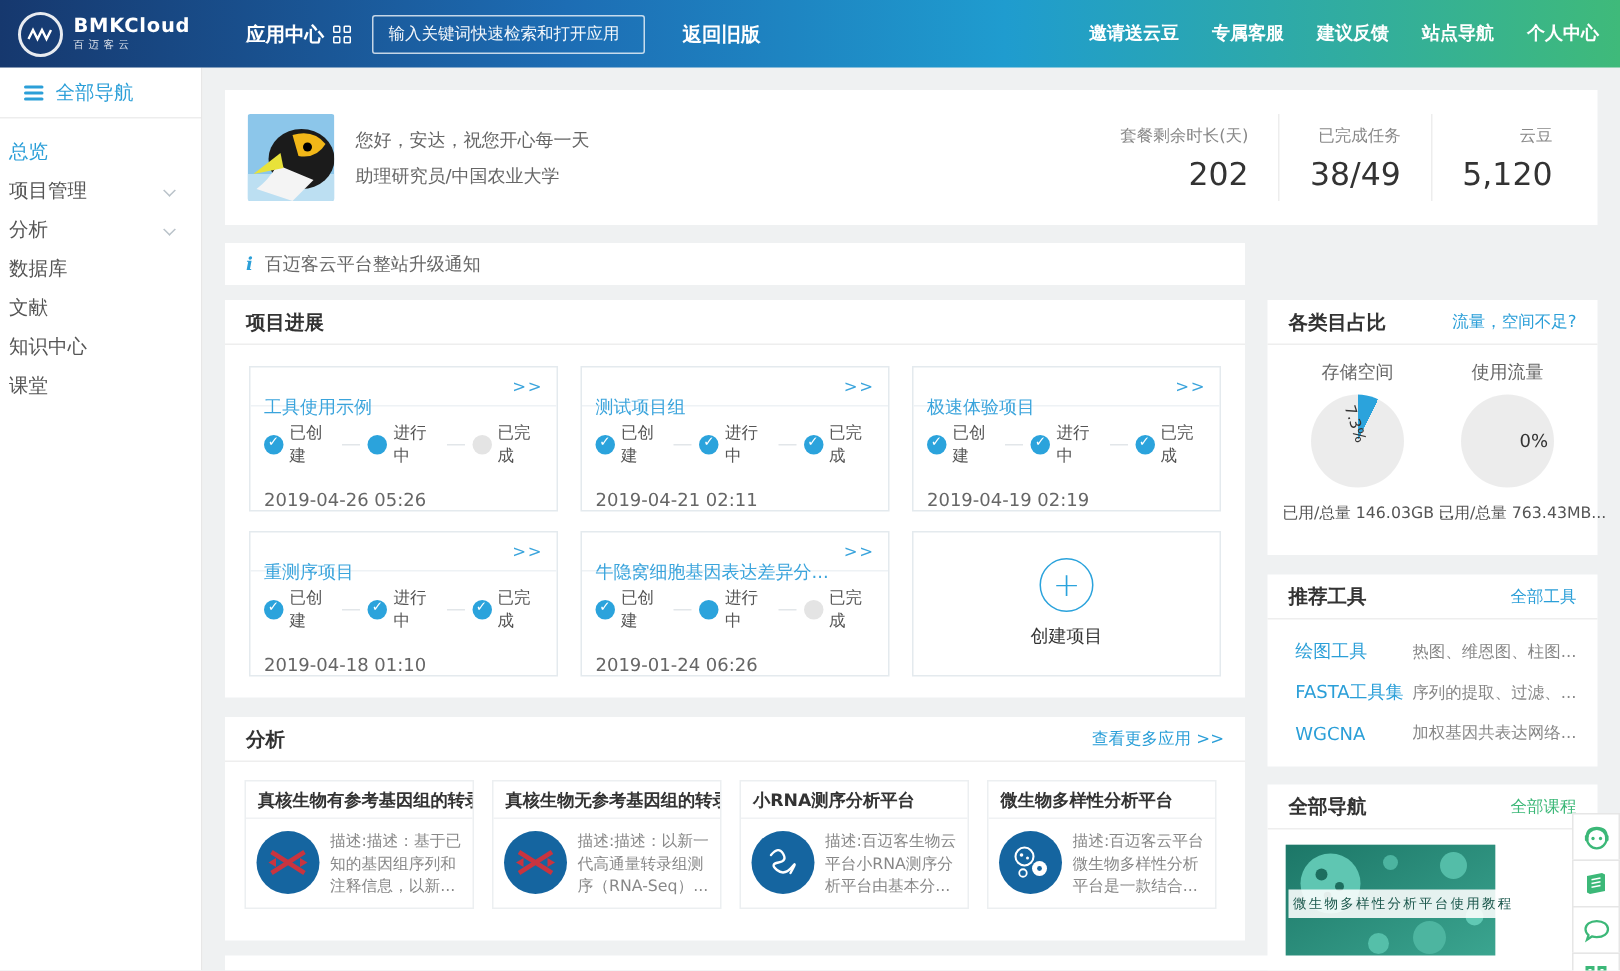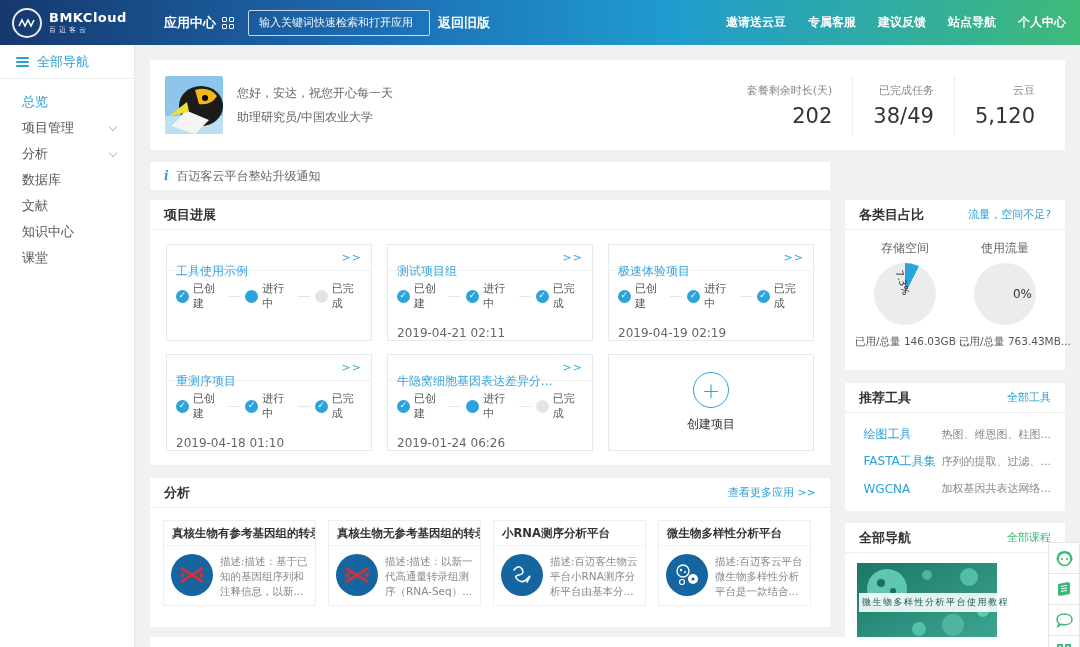--- a/index.html
+++ b/index.html
@@ -16,33 +16,33 @@
     display:flex; align-items:center; justify-content:center; margin-right:7px; }
   .logo-text .t1 { font-size:13px; font-weight:bold; letter-spacing:.5px; line-height:14px; }
   .logo-text .t2 { font-size:7px; letter-spacing:3px; opacity:.85; }
   .appcenter { display:flex; align-items:center; margin-left:22px; font-weight:bold; font-size:13px; cursor:pointer; }
   .grid-icon { display:grid; grid-template-columns:5px 5px; grid-gap:2px; margin-left:6px; }
   .grid-icon i { width:5px; height:5px; border:1.2px solid #fff; border-radius:1px; }
   .hsearch { margin-left:14px; width:182px; height:26px; background:transparent;
     border:1px solid rgba(255,255,255,.75); border-radius:2px; color:#fff;
     font-size:11px; padding:0 10px; outline:none; font-family:inherit; }
   .hsearch::placeholder { color:rgba(255,255,255,.95); }
-  .back-old { margin-left:8px; font-weight:bold; font-size:13px; cursor:pointer; }
+  .back-old { margin-left:25px; font-weight:bold; font-size:13px; cursor:pointer; }
   .hlinks { margin-left:auto; display:flex; align-items:center; margin-right:14px;font-family:Liberation Mono, monospace; }
   .hlinks span { font-size:12px; font-weight:bold; margin-left:22px; cursor:pointer; white-space:nowrap; }
 
   
   .sidebar { position:absolute; left:0; top:45px; width:135px; height:602px; background:#fff;
     border-right:1px solid #e7e7e7; z-index:20; }
   .allnav { display:flex; align-items:center; height:34px; padding-left:16px; color:#2b9fd8;
     font-size:13px; border-bottom:1px solid #ededed; cursor:pointer; }
   .burger { width:13px; margin-right:8px; }
   .burger i { display:block; height:2px; background:#2b9fd8; margin:2px 0; border-radius:1px; }
   .snav { margin-top:10px; }
-  .snav-item { position:relative; height:26px; line-height:26px; padding-left:22px; font-size:13px;
+  .snav-item { position:relative; height:26px; line-height:26px; padding-left:6px; font-size:13px;
     color:#555; cursor:pointer; }
   .snav-item.active { color:#2b9fd8; }
   .chev { position:absolute; right:18px; top:9px; width:6px; height:6px;
     border-right:1.5px solid #b9c2c9; border-bottom:1.5px solid #b9c2c9; transform:rotate(45deg); }
 
   
   .card { position:absolute; background:#fff; }
   .card-head { height:30px; display:flex; align-items:center; justify-content:space-between;
     padding:0 14px; border-bottom:1px solid #eeeeee; }
   .card-title { font-size:13px; font-weight:bold; color:#333; }
@@ -241,20 +241,21 @@
           <span class="step">
               <i class="dot current"></i>
               <span>进行中</span>
             </span>
             <i class="sline"></i>
           <span class="step">
               <i class="dot pending"></i>
               <span>已完成</span>
             </span>
         </div>
+        <div class="pdate">2019-04-26 05:26</div>
       </div>
 
       <div class="pcard">
         <div class="pcard-head">
           <span class="pcard-title">测试项目组</span>
           <span class="pcard-more">&gt;&gt;</span>
         </div>
         <div class="steps">
           <span class="step">
               <i class="dot done"></i>

